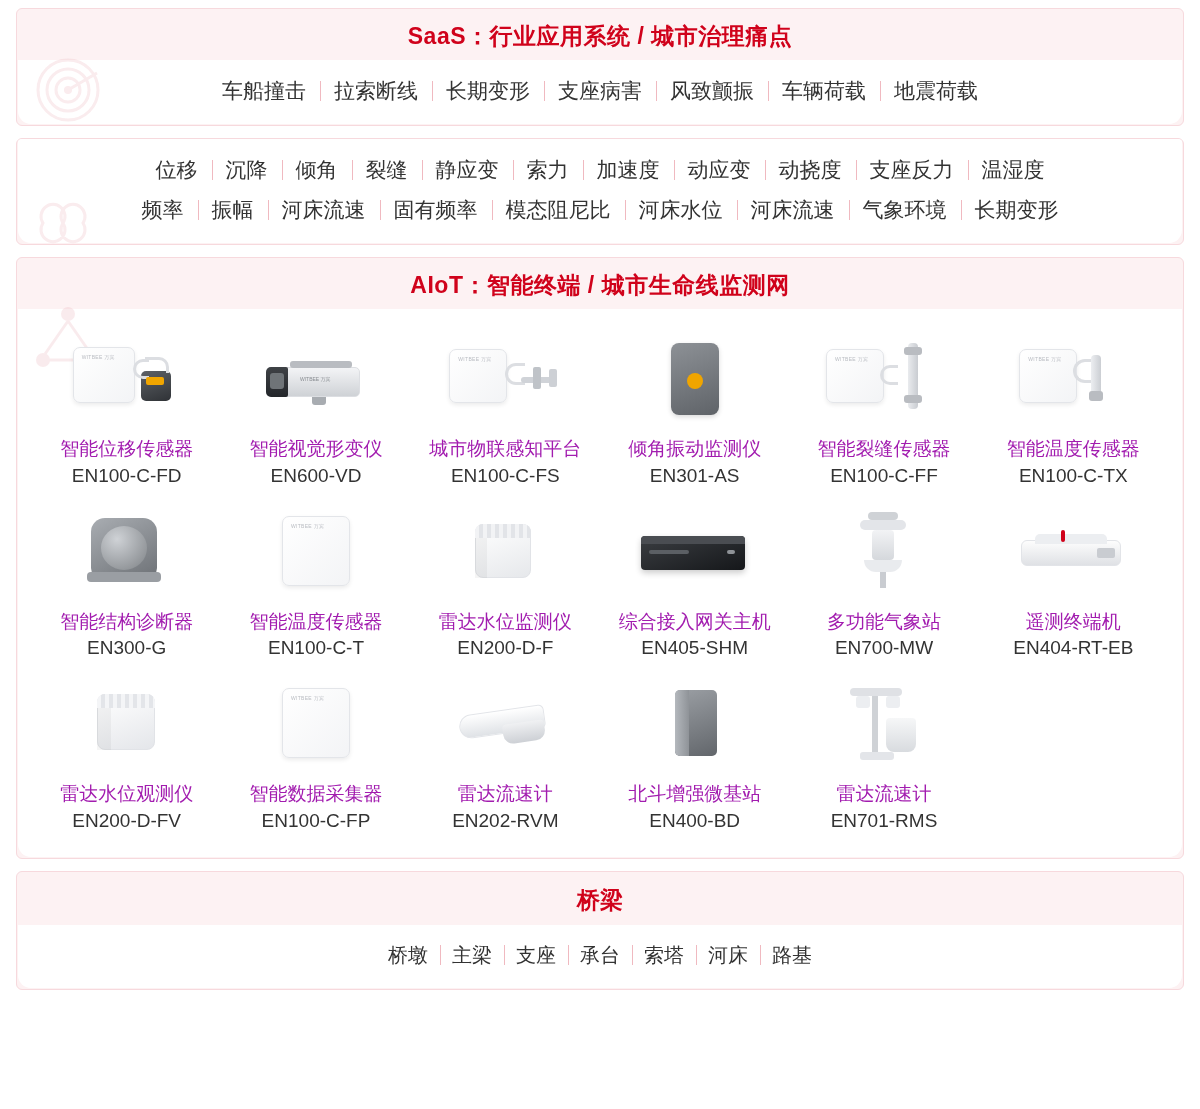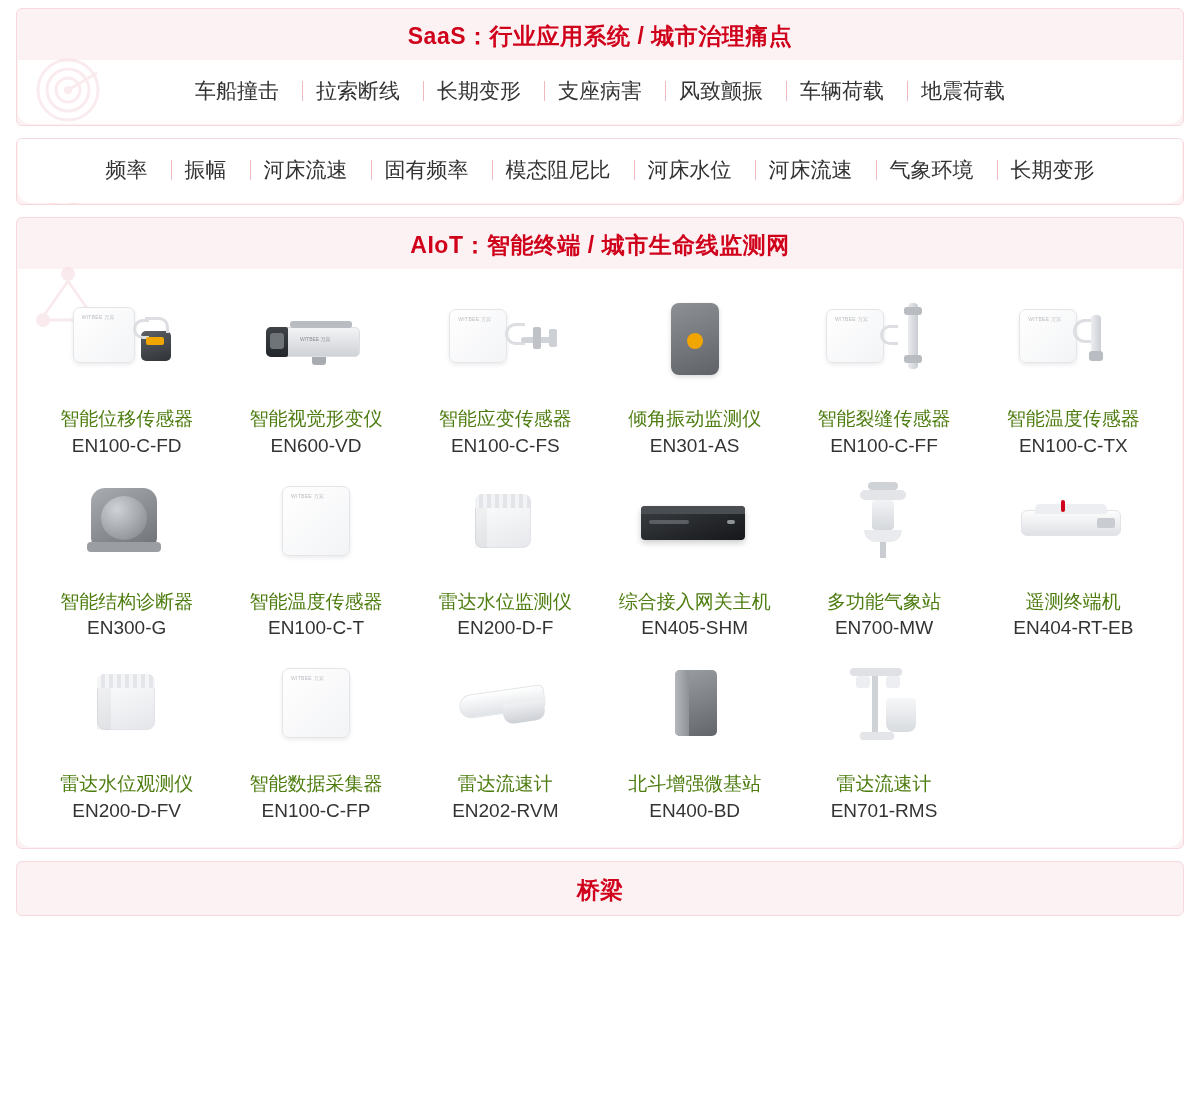--- a/index.html
+++ b/index.html
@@ -38,21 +38,21 @@
     margin: 0 1px 1px 1px;
     border-radius: 0 0 13px 13px;
     padding: 14px 10px 16px 10px;
   }
   
   .terms {
     display: flex;
     flex-wrap: wrap;
     justify-content: center;
     align-items: center;
-    gap: 9px;
+    gap: 0;
   }
   .terms .term {
     font-size: 21px;
     color: #333333;
     padding: 3px 14px;
     position: relative;
     white-space: nowrap;
   }
   .terms .term + .term::before {
     content: "";
@@ -96,22 +96,22 @@
   }
   .device-img {
     height: 92px;
     width: 150px;
     display: flex;
     align-items: center;
     justify-content: center;
   }
   .device-name {
     font-size: 19px;
-    color: #4d7c0f;
-    margin-top: 24px;
+    color: #a21caf;
+    margin-top: 14px;
     text-align: center;
     line-height: 1.25;
     white-space: nowrap;
   }
   .device-model {
     font-size: 19px;
     color: #333333;
     margin-top: 3px;
     text-align: center;
     line-height: 1.25;
@@ -185,20 +185,33 @@
   </div>
 
   <div class="card">
     <div class="wm">
       <svg width="74" height="74" viewBox="0 0 74 74">
         <path d="M12 40 a12 12 0 1 1 20 0 a12 12 0 1 0 20 0 a12 12 0 1 0 -20 0 a12 12 0 1 1 -20 0 z" fill="none" stroke="#e8a7b0" stroke-width="3"></path>
       </svg>
     </div>
     <div class="card-body">
       <div class="terms row-group">
+        <div class="term">位移</div>
+        <div class="term">沉降</div>
+        <div class="term">倾角</div>
+        <div class="term">裂缝</div>
+        <div class="term">静应变</div>
+        <div class="term">索力</div>
+        <div class="term">加速度</div>
+        <div class="term">动应变</div>
+        <div class="term">动挠度</div>
+        <div class="term">支座反力</div>
+        <div class="term">温湿度</div>
+      </div>
+      <div class="terms row-group">
         <div class="term">频率</div>
         <div class="term">振幅</div>
         <div class="term">河床流速</div>
         <div class="term">固有频率</div>
         <div class="term">模态阻尼比</div>
         <div class="term">河床水位</div>
         <div class="term">河床流速</div>
         <div class="term">气象环境</div>
         <div class="term">长期变形</div>
       </div>
@@ -255,21 +268,21 @@
             <div class="dev">
               <div class="panel" style="left:4px;top:16px;width:58px;height:54px;">
                   <span class="brand">WITBEE 万宾</span>
                 </div>
               <div style="position:absolute;left:60px;top:30px;width:20px;height:22px;border:3px solid #dcdee2;border-right:none;border-radius:12px 0 0 12px;"></div>
               <div style="position:absolute;left:76px;top:44px;width:36px;height:6px;background:#d0d3d8;border-radius:3px;"></div>
               <div style="position:absolute;left:88px;top:34px;width:8px;height:22px;background:#bfc3c8;border-radius:2px;"></div>
               <div style="position:absolute;left:104px;top:36px;width:8px;height:18px;background:#cdd0d5;border-radius:2px;"></div>
             </div>
           </div>
-          <div class="device-name">智能应变传感器</div>
+          <div class="device-name">城市物联感知平台</div>
           <div class="device-model">EN100-C-FS</div>
         </div>
 
         <div class="device">
           <div class="device-img">
             <div class="dev">
               <div style="position:absolute;left:36px;top:10px;width:48px;height:72px;background:linear-gradient(160deg,#8d9196,#5f6368);border-radius:8px;box-shadow:0 2px 5px rgba(0,0,0,0.15);"></div>
               <div style="position:absolute;left:52px;top:40px;width:16px;height:16px;background:#f0a500;border-radius:50%;"></div>
             </div>
           </div>
@@ -444,15 +457,26 @@
           <div class="device-name">雷达流速计</div>
           <div class="device-model">EN701-RMS</div>
         </div>
 
       </div>
     </div>
   </div>
 
   <div class="card">
     <div class="bridge-title">桥梁</div>
+    <div class="card-body">
+      <div class="terms small">
+        <div class="term">桥墩</div>
+        <div class="term">主梁</div>
+        <div class="term">支座</div>
+        <div class="term">承台</div>
+        <div class="term">索塔</div>
+        <div class="term">河床</div>
+        <div class="term">路基</div>
+      </div>
+    </div>
   </div>
 
 </div>
 
 </body></html>

